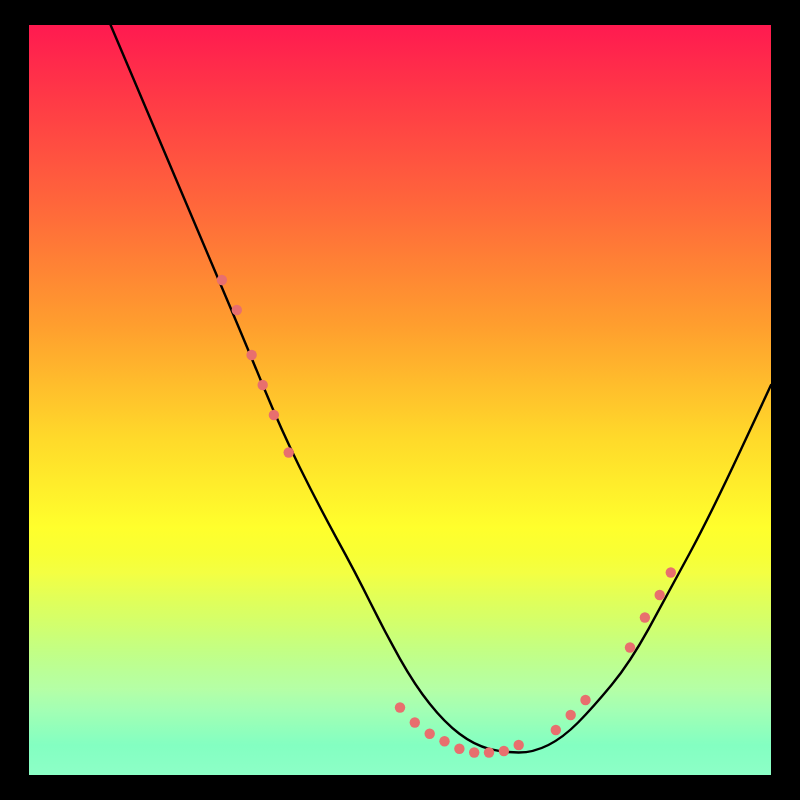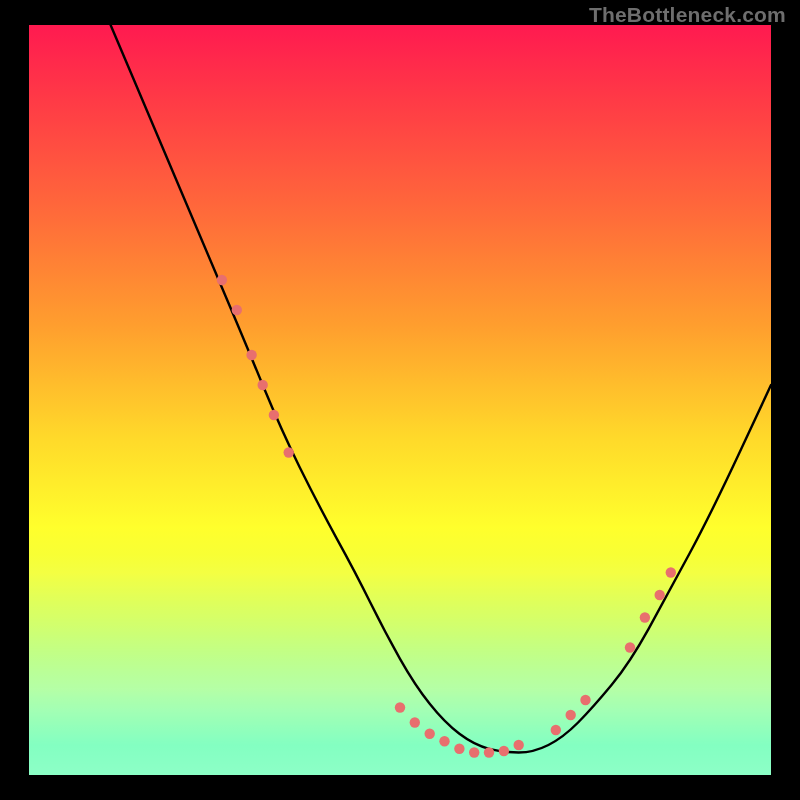--- a/index.html
+++ b/index.html
@@ -101,14 +101,13 @@
           <circle cx="526.8" cy="705.0" r="5.2" fill="#e86f6e"></circle>
           <circle cx="541.7" cy="690.0" r="5.2" fill="#e86f6e"></circle>
           <circle cx="556.5" cy="675.0" r="5.2" fill="#e86f6e"></circle>
           <circle cx="601.0" cy="622.5" r="5.2" fill="#e86f6e"></circle>
           <circle cx="615.9" cy="592.5" r="5.2" fill="#e86f6e"></circle>
           <circle cx="630.7" cy="570.0" r="5.2" fill="#e86f6e"></circle>
           <circle cx="641.8" cy="547.5" r="5.2" fill="#e86f6e"></circle>
         </g>
     </svg>
   </div>
-  <div class="watermark">TheBottleneck.com</div>
 </div>
 
 </body></html>

